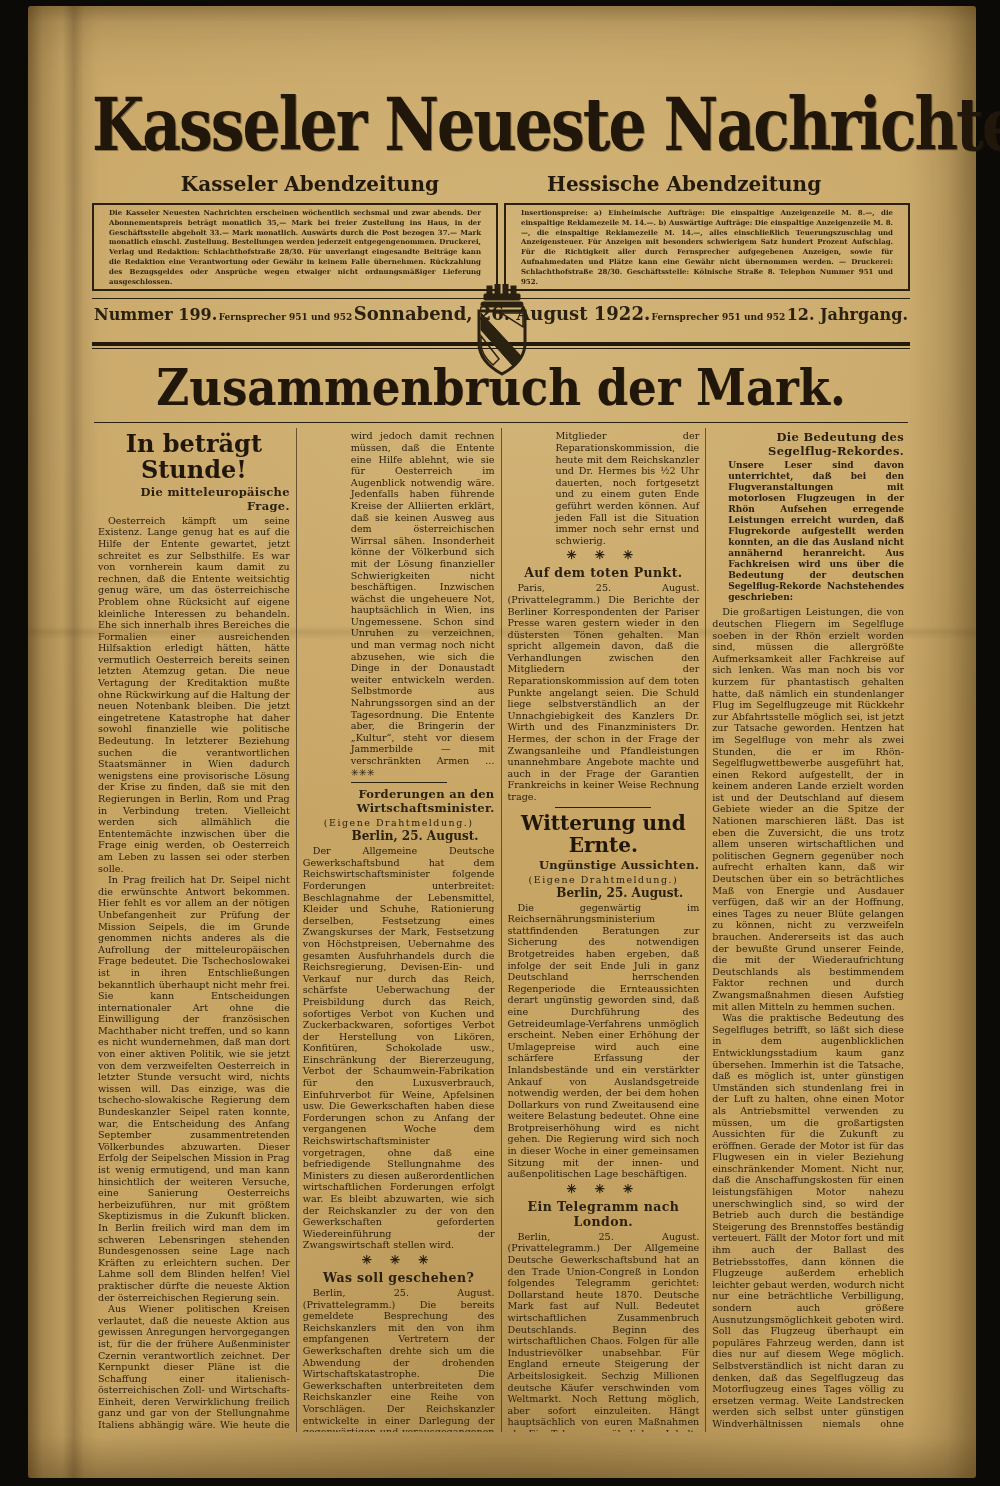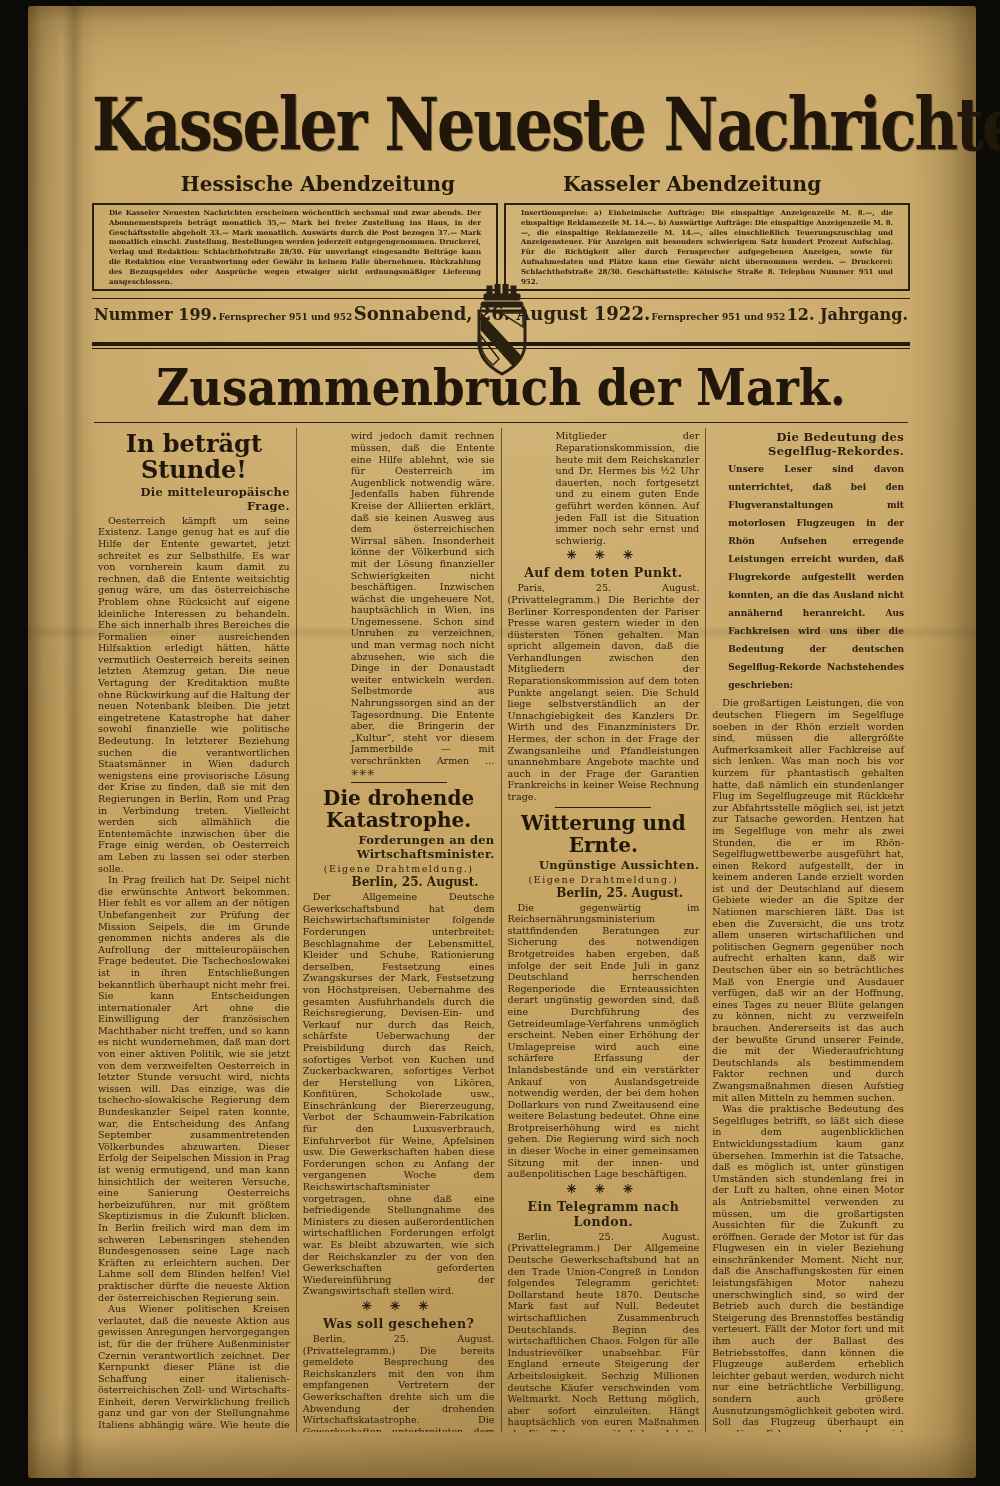--- a/index.html
+++ b/index.html
@@ -68,35 +68,35 @@
 
   .blk{color:#2b2110;}
   .h1{font-size:24px;font-weight:bold;text-align:center;line-height:1.05;margin:1px 0 3px;color:#20160a;}
   .h2{font-size:20px;font-weight:bold;text-align:center;line-height:1.1;margin:2px 0 2px;color:#20160a;}
   .h3{font-size:12.5px;font-weight:bold;text-align:center;margin:3px 0 2px;letter-spacing:0.4px;}
   .subhead{font-size:11.5px;font-weight:bold;text-align:right;margin:0 0 2px;letter-spacing:0.3px;}
   .credit{font-size:9.5px;text-align:center;letter-spacing:1.5px;margin:1px 0;}
   .dateline{font-size:12px;font-weight:bold;text-align:right;padding-right:16px;margin:1px 0 2px;}
   .p,.pcont{font-size:9.6px;line-height:11.6px;text-align:justify;text-indent:10px;word-spacing:0.3px;}
   .pcont{text-indent:0;margin-left:48px;}
-  .intro{font-size:9px;line-height:18px;font-weight:bold;text-align:justify;padding-left:16px;margin:2px 0 3px;}
+  .intro{font-size:9px;line-height:11px;font-weight:bold;text-align:justify;padding-left:16px;margin:2px 0 3px;}
   .stars,.star{text-align:center;font-size:12px;font-weight:bold;letter-spacing:7px;line-height:14px;margin:2px 0;}
   .rule{border-bottom:1.5px solid #2b2110;width:96px;margin:4px auto;}
 </style>
 </head>
 <body>
 
 <div class="paper">
   <div class="content">
 
     <div class="mast-title">Kasseler Neueste Nachrichten</div>
 
     <div class="mast-sub">
+      <span>Kasseler Abendzeitung</span>
       <span>Hessische Abendzeitung</span>
-      <span>Kasseler Abendzeitung</span>
     </div>
 
     <svg class="crest" viewBox="0 0 62 96" aria-hidden="true">
       <g fill="#2b2110" stroke="#2b2110">
         <rect x="16" y="2" width="5" height="8"></rect>
         <rect x="24" y="0" width="5" height="10"></rect>
         <rect x="32" y="0" width="5" height="10"></rect>
         <rect x="40" y="2" width="5" height="8"></rect>
         <rect x="13" y="10" width="36" height="6" rx="1"></rect>
         <rect x="10" y="18" width="42" height="5" rx="2"></rect>
@@ -128,21 +128,20 @@
       <div class="col">
           <div class="blk h1">In beträgt Stunde!</div>
           <div class="blk subhead">Die mitteleuropäische Frage.</div>
           <div class="blk p">Oesterreich kämpft um seine Existenz. Lange genug hat es auf die Hilfe der Entente gewartet, jetzt schreitet es zur Selbsthilfe. Es war von vornherein kaum damit zu rechnen, daß die Entente weitsichtig genug wäre, um das österreichische Problem ohne Rücksicht auf eigene kleinliche Interessen zu behandeln. Ehe sich innerhalb ihres Bereiches die Formalien einer ausreichenden Hilfsaktion erledigt hätten, hätte vermutlich Oesterreich bereits seinen letzten Atemzug getan. Die neue Vertagung der Kreditaktion mußte ohne Rückwirkung auf die Haltung der neuen Notenbank bleiben. Die jetzt eingetretene Katastrophe hat daher sowohl finanzielle wie politische Bedeutung. In letzterer Beziehung suchen die verantwortlichen Staatsmänner in Wien dadurch wenigstens eine provisorische Lösung der Krise zu finden, daß sie mit den Regierungen in Berlin, Rom und Prag in Verbindung treten. Vielleicht werden sich allmählich die Ententemächte inzwischen über die Frage einig werden, ob Oesterreich am Leben zu lassen sei oder sterben solle.</div>
           <div class="blk p">In Prag freilich hat Dr. Seipel nicht die erwünschte Antwort bekommen. Hier fehlt es vor allem an der nötigen Unbefangenheit zur Prüfung der Mission Seipels, die im Grunde genommen nichts anderes als die Aufrollung der mitteleuropäischen Frage bedeutet. Die Tschechoslowakei ist in ihren Entschließungen bekanntlich überhaupt nicht mehr frei. Sie kann Entscheidungen internationaler Art ohne die Einwilligung der französischen Machthaber nicht treffen, und so kann es nicht wundernehmen, daß man dort von einer aktiven Politik, wie sie jetzt von dem verzweifelten Oesterreich in letzter Stunde versucht wird, nichts wissen will. Das einzige, was die tschecho-slowakische Regierung dem Bundeskanzler Seipel raten konnte, war, die Entscheidung des Anfang September zusammentretenden Völkerbundes abzuwarten. Dieser Erfolg der Seipelschen Mission in Prag ist wenig ermutigend, und man kann hinsichtlich der weiteren Versuche, eine Sanierung Oesterreichs herbeizuführen, nur mit größtem Skeptizismus in die Zukunft blicken. In Berlin freilich wird man dem im schweren Lebensringen stehenden Bundesgenossen seine Lage nach Kräften zu erleichtern suchen. Der Lahme soll dem Blinden helfen! Viel praktischer dürfte die neueste Aktion der österreichischen Regierung sein.</div>
           <div class="blk p">Aus Wiener politischen Kreisen verlautet, daß die neueste Aktion aus gewissen Anregungen hervorgegangen ist, für die der frühere Außenminister Czernin verantwortlich zeichnet. Der Kernpunkt dieser Pläne ist die Schaffung einer italienisch-österreichischen Zoll- und Wirtschafts-Einheit, deren Verwirklichung freilich ganz und gar von der Stellungnahme Italiens abhängig wäre. Wie heute die Dinge liegen, kann Oesterreich nur noch ein Objekt der Politik derjenigen Staaten sein, an die es sich hilfesuchend wendet. Wie die Dinge sich entwickeln werden, ist bei der derzeitigen Lage kaum vorauszusagen, doch dürfte sich Oesterreich zunächst an Italien anlehnen. Daß ein solches Zusammengehen nicht nur eine Reihe von wirtschaftlichen Vorteilen für beide Teile mit sich brächte, sondern auch weittragende politische Folgen haben würde, braucht nicht besonders betont zu werden.</div>
         </div>
       <div class="col">
           <div class="blk pcont">wird jedoch damit rechnen müssen, daß die Entente eine Hilfe ablehnt, wie sie für Oesterreich im Augenblick notwendig wäre. Jedenfalls haben führende Kreise der Alliierten erklärt, daß sie keinen Ausweg aus dem österreichischen Wirrsal sähen. Insonderheit könne der Völkerbund sich mit der Lösung finanzieller Schwierigkeiten nicht beschäftigen. Inzwischen wächst die ungeheuere Not, hauptsächlich in Wien, ins Ungemessene. Schon sind Unruhen zu verzeichnen, und man vermag noch nicht abzusehen, wie sich die Dinge in der Donaustadt weiter entwickeln werden. Selbstmorde aus Nahrungssorgen sind an der Tagesordnung. Die Entente aber, die Bringerin der „Kultur“, steht vor diesem Jammerbilde — mit verschränkten Armen …  ✳✳✳</div>
           <div class="blk rule"></div>
-          <div class="blk h2">Die drohende Katastrophe.</div>
           <div class="blk subhead">Forderungen an den Wirtschaftsminister.</div>
           <div class="blk credit">(Eigene Drahtmeldung.)</div>
           <div class="blk dateline">Berlin, 25. August.</div>
           <div class="blk p">Der Allgemeine Deutsche Gewerkschaftsbund hat dem Reichswirtschaftsminister folgende Forderungen unterbreitet: Beschlagnahme der Lebensmittel, Kleider und Schuhe, Rationierung derselben, Festsetzung eines Zwangskurses der Mark, Festsetzung von Höchstpreisen, Uebernahme des gesamten Ausfuhrhandels durch die Reichsregierung, Devisen-Ein- und Verkauf nur durch das Reich, schärfste Ueberwachung der Preisbildung durch das Reich, sofortiges Verbot von Kuchen und Zuckerbackwaren, sofortiges Verbot der Herstellung von Likören, Konfitüren, Schokolade usw., Einschränkung der Biererzeugung, Verbot der Schaumwein-Fabrikation für den Luxusverbrauch, Einfuhrverbot für Weine, Apfelsinen usw. Die Gewerkschaften haben diese Forderungen schon zu Anfang der vergangenen Woche dem Reichswirtschaftsminister vorgetragen, ohne daß eine befriedigende Stellungnahme des Ministers zu diesen außerordentlichen wirtschaftlichen Forderungen erfolgt war. Es bleibt abzuwarten, wie sich der Reichskanzler zu der von den Gewerkschaften geforderten Wiedereinführung der Zwangswirtschaft stellen wird.</div>
           <div class="blk stars">✳ ✳ ✳</div>
           <div class="blk h3">Was soll geschehen?</div>
           <div class="blk p">Berlin, 25. August. (Privattelegramm.) Die bereits gemeldete Besprechung des Reichskanzlers mit den von ihm empfangenen Vertretern der Gewerkschaften drehte sich um die Abwendung der drohenden Wirtschaftskatastrophe. Die Gewerkschaften unterbreiteten dem Reichskanzler eine Reihe von Vorschlägen. Der Reichskanzler entwickelte in einer Darlegung der gegenwärtigen und vorausgegangenen Verhandlungen mit der Reparationskommission und führte dabei aus, daß die Reichsregierung vor einer schweren Entscheidung stehe. Wenn es nicht möglich sei, für die Notwendigkeiten Deutschlands Verständnis bei der Erfüllungspolitik zu finden, so sei die Brotversorgung des Volkes in Gefahr. Die Gewerkschaftsvertreter stimmten diesen Ausführungen zu.</div>
         </div>
       <div class="col">
           <div class="blk pcont">Mitglieder der Reparationskommission, die heute mit dem Reichskanzler und Dr. Hermes bis ½2 Uhr dauerten, noch fortgesetzt und zu einem guten Ende geführt werden können. Auf jeden Fall ist die Situation immer noch sehr ernst und schwierig.</div>

